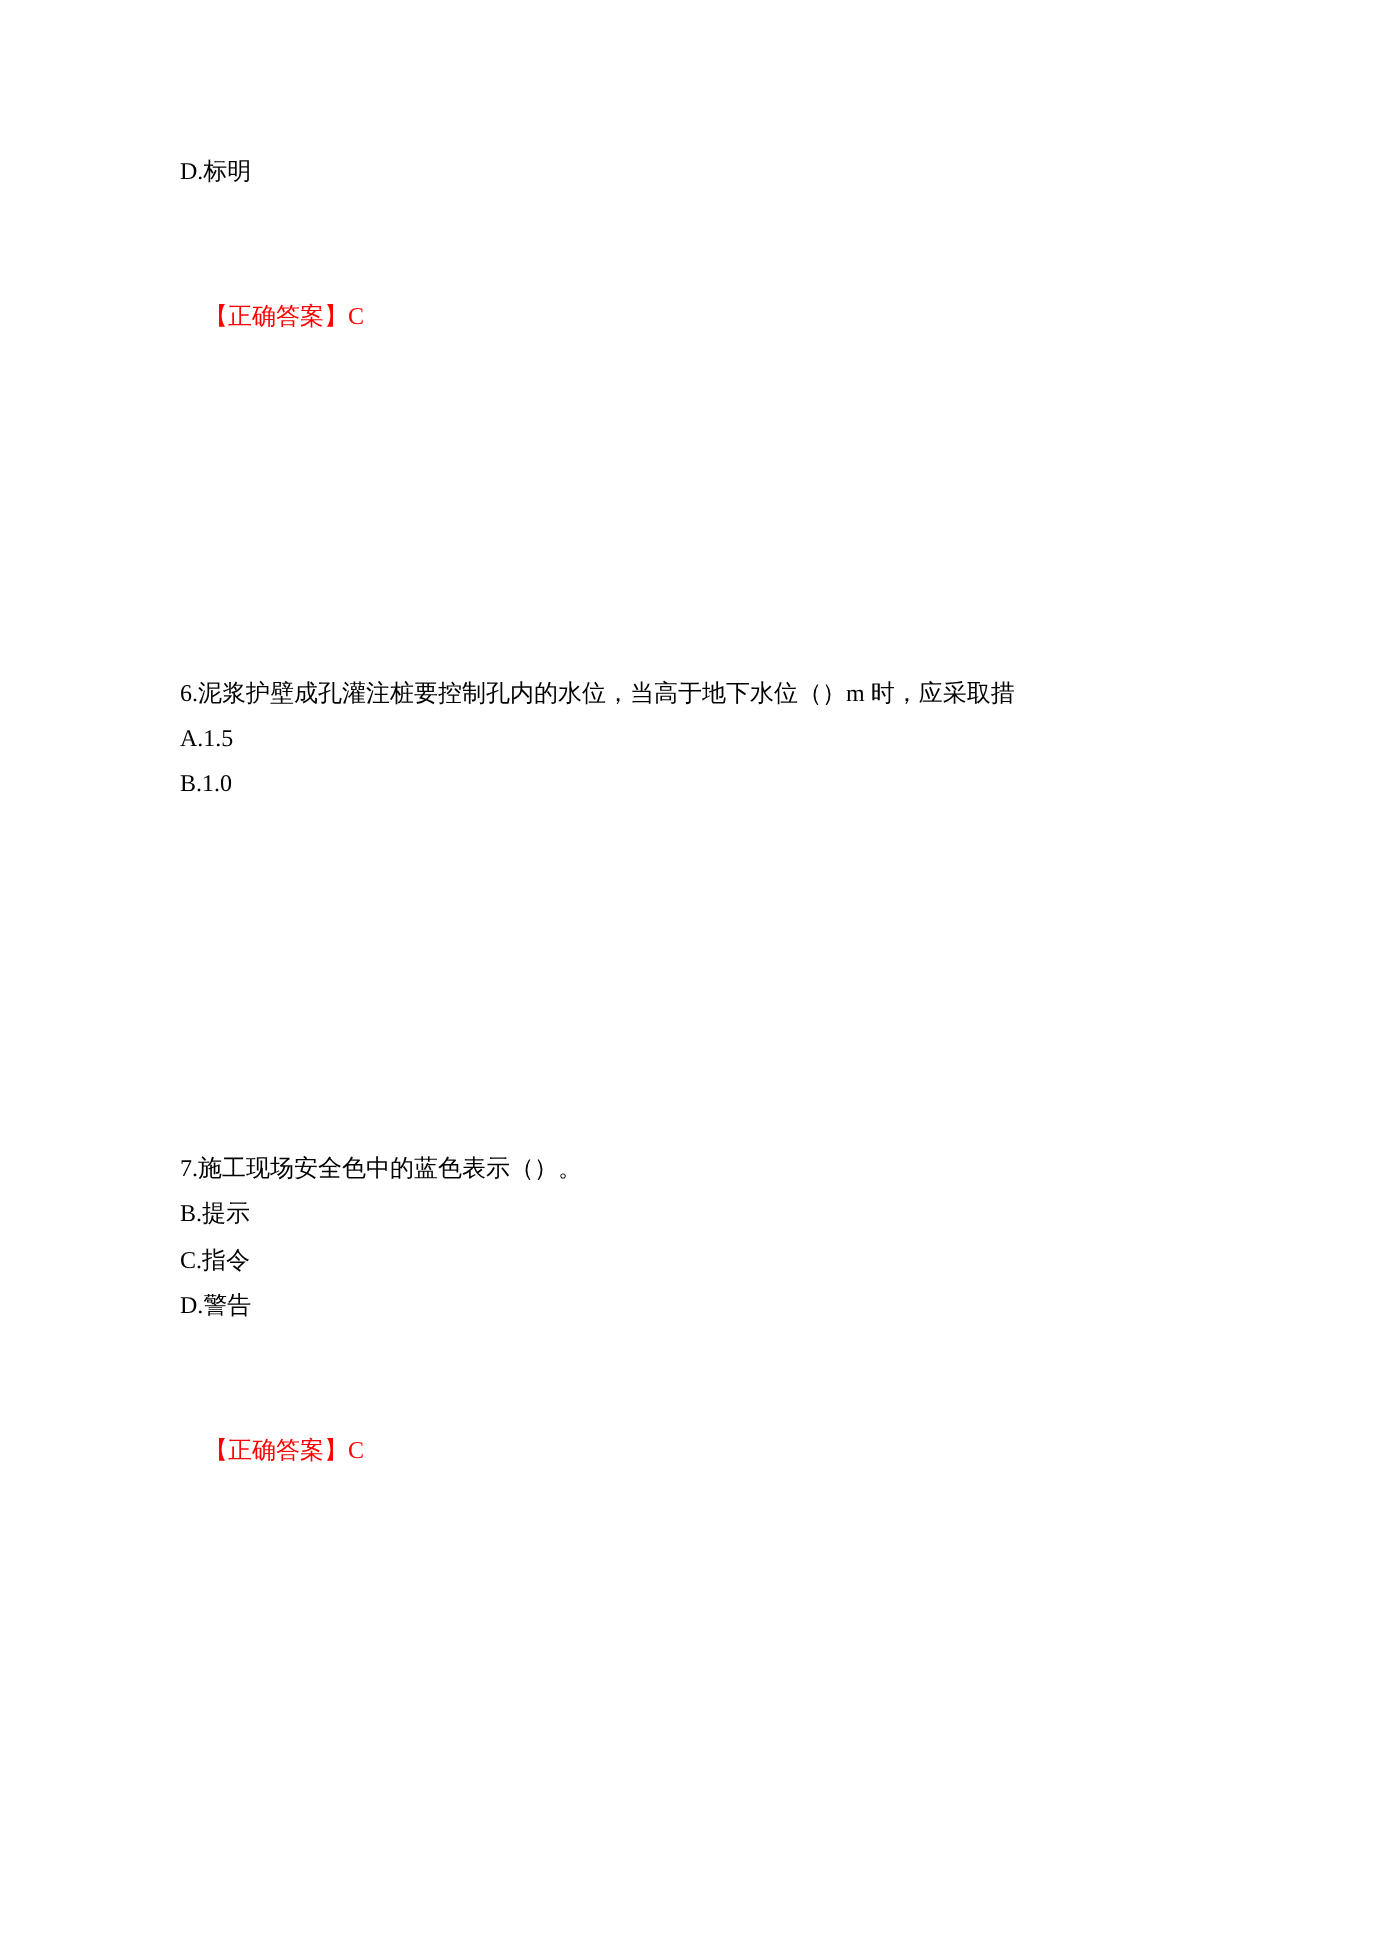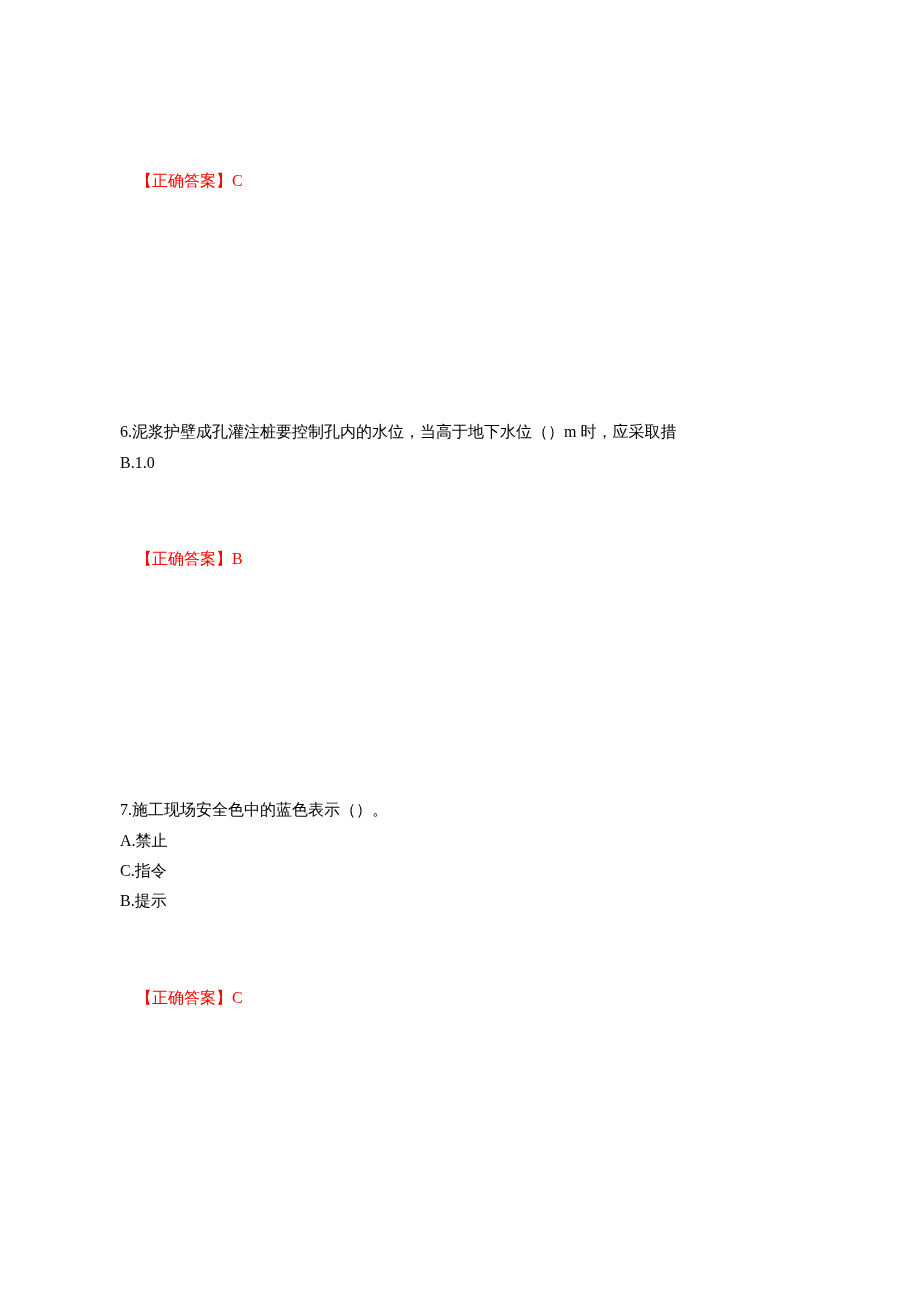--- a/index.html
+++ b/index.html
@@ -27,44 +27,43 @@
   }
   .gap-small { height: 36px; }
   .gap-large { height: 190px; }
   .gap-med2 { height: 36px; }
 </style>
 </head>
 <body>
 
 <div class="page">
 
+  <p class="line">D.标明</p>
 
   <div class="gap-small"></div>
 
   <p class="line answer">
     <span>【正确答案】</span><span>C</span>
   </p>
 
   <div class="gap-large"></div>
 
   <p class="line">6.泥浆护壁成孔灌注桩要控制孔内的水位，当高于地下水位（）m 时，应采取措</p>
+  <p class="line">A.1.5</p>
   <p class="line">B.1.0</p>
 
   <div class="gap-med2"></div>
 
-  <p class="line answer">
-    <span>【正确答案】</span><span>B</span>
-  </p>
 
   <div class="gap-large"></div>
 
   <p class="line">7.施工现场安全色中的蓝色表示（）。</p>
-  <p class="line">A.禁止</p>
+  <p class="line">B.提示</p>
   <p class="line">C.指令</p>
-  <p class="line">B.提示</p>
+  <p class="line">D.警告</p>
 
   <div class="gap-med2"></div>
 
   <p class="line answer">
     <span>【正确答案】</span><span>C</span>
   </p>
 
 </div>
 
 </body></html>

